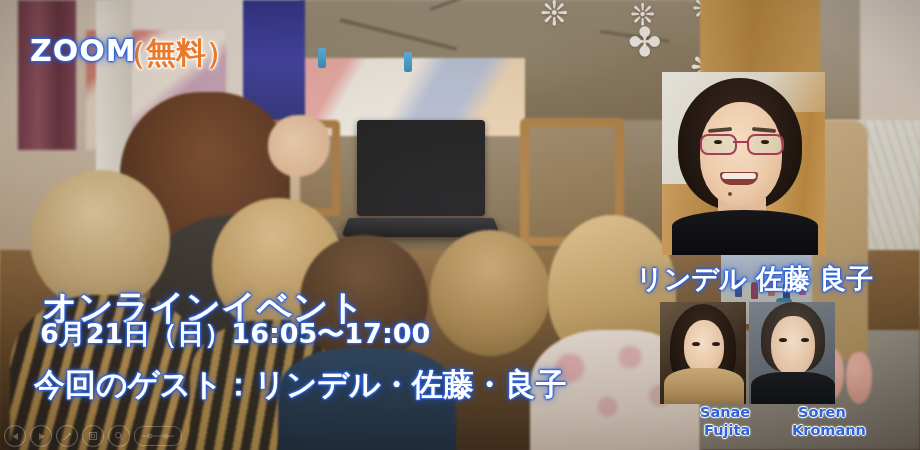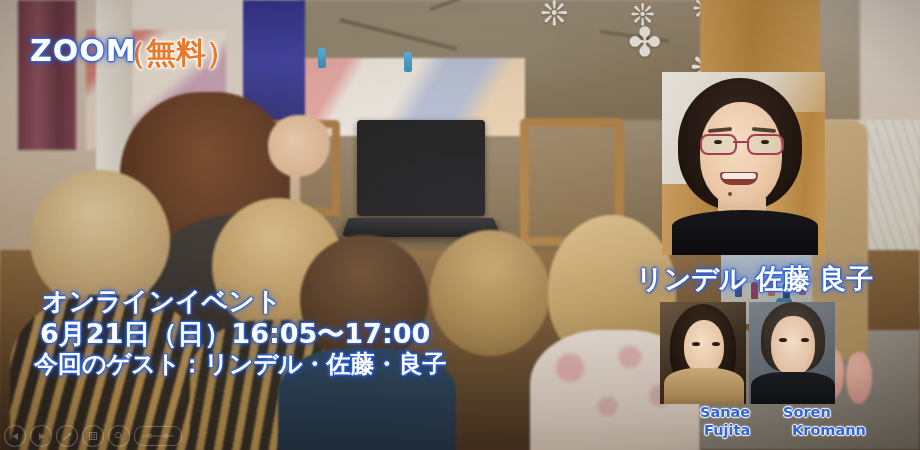--- a/index.html
+++ b/index.html
@@ -278,35 +278,35 @@
     font-size: 36px; letter-spacing: .5px;
     color: #ffffff;
     text-shadow:
       0 0 2px #2f63d8, 1.5px 0 2px #2f63d8, -1.5px 0 2px #2f63d8,
       0 1.5px 2px #2f63d8, 0 -1.5px 2px #2f63d8,
       0 0 10px rgba(40,95,215,.95), 0 0 16px rgba(40,95,215,.55);
   }
 
   .t-online {
     left: 42px; top: 284px;
-    font-size: 26px;
+    font-size: 35px;
     color: #ffffff;
     text-shadow: 0 0 2px #2f63d8, 1px 0 2px #2f63d8, -1px 0 2px #2f63d8,
       0 1px 2px #2f63d8, 0 -1px 2px #2f63d8, 0 0 9px rgba(40,95,215,.85);
   }
   .t-date {
     left: 40px; top: 316px;
     font-size: 27px;
     color: #ffffff;
     text-shadow: 0 0 2px #2f63d8, 1px 0 2px #2f63d8, -1px 0 2px #2f63d8,
       0 1px 2px #2f63d8, 0 -1px 2px #2f63d8, 0 0 9px rgba(40,95,215,.85);
   }
   .t-guest1 {
-    left: 34px; top: 348px;
-    font-size: 24px;
+    left: 34px; top: 364px;
+    font-size: 31px;
     color: #ffffff;
     text-shadow: 0 0 2px #2f63d8, 1px 0 2px #2f63d8, -1px 0 2px #2f63d8,
       0 1px 2px #2f63d8, 0 -1px 2px #2f63d8, 0 0 9px rgba(40,95,215,.85);
   }
   .t-guest2 {
     left: 58px; top: 398px;
     font-size: 24px;
     color: #ffffff;
     text-shadow: 0 0 2px #2f63d8, 1px 0 2px #2f63d8, -1px 0 2px #2f63d8,
       0 1px 2px #2f63d8, 0 -1px 2px #2f63d8, 0 0 9px rgba(40,95,215,.85);
@@ -433,21 +433,21 @@
     position: absolute; left: 660px; top: 404px; width: 260px; height: 42px;
   }
   .tl {
     position: absolute; font-size: 14.5px; font-weight: 700;
     color: #2f63d8; white-space: nowrap;
     text-shadow: 1px 0 1px #fff, -1px 0 1px #fff, 0 1px 1px #fff, 0 -1px 1px #fff,
       0 0 3px rgba(255,255,255,.9);
   }
   .tl-sanae-1 { left: 40px; top: 0px; }
   .tl-sanae-2 { left: 44px; top: 18px; text-align: center; }
-  .tl-soren-1 { left: 123px; top: 0px; }
+  .tl-soren-1 { left: 138px; top: 0px; }
   .tl-soren-2 { left: 132px; top: 18px; }
 
   
   .controls {
     position: absolute; left: 4px; bottom: 3px;
     display: flex; align-items: center; gap: 4px;
     opacity: .30;
   }
   .ctrl {
     width: 20px; height: 20px; border-radius: 50%;

